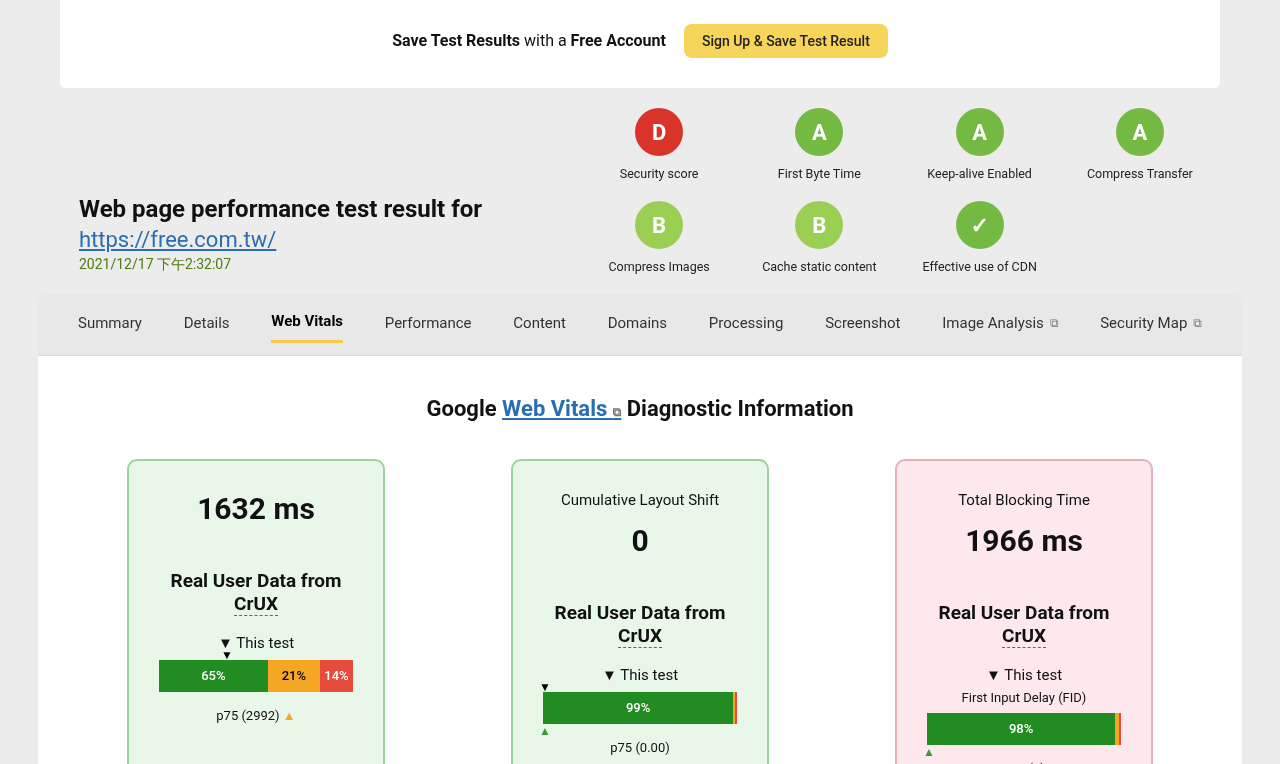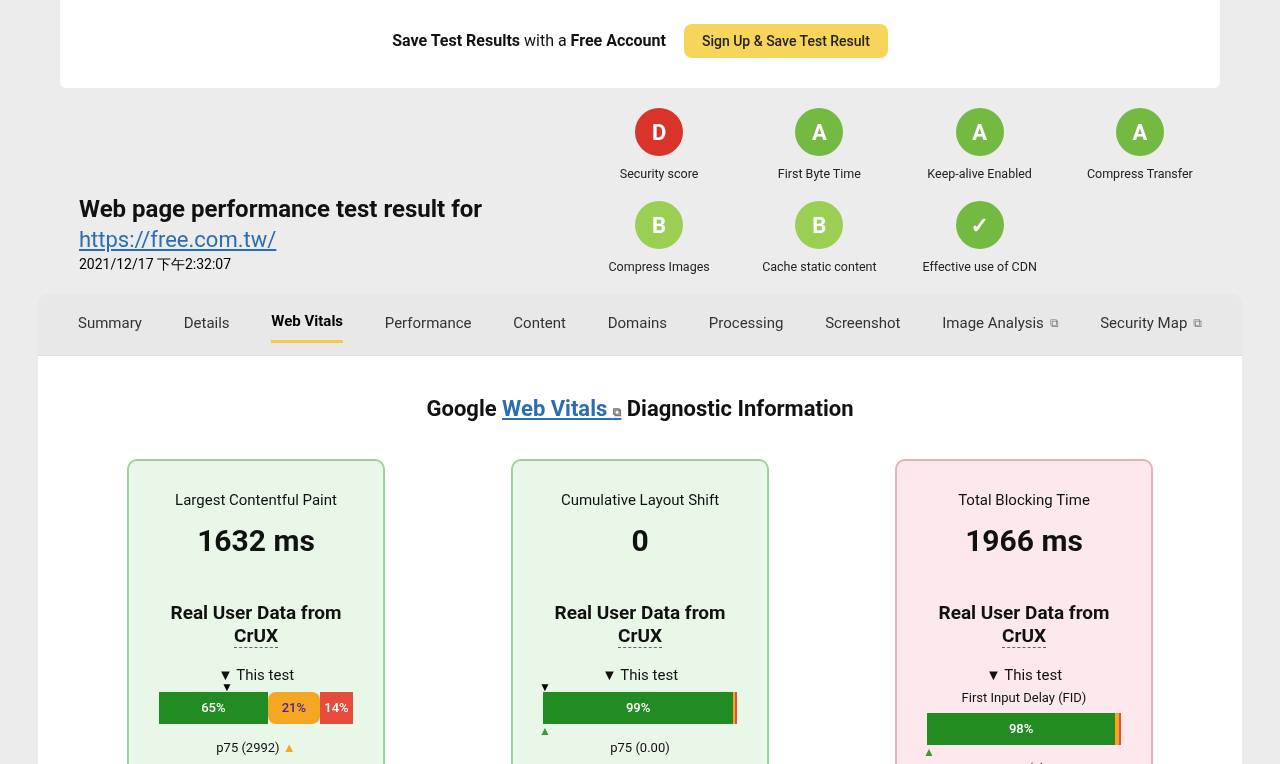--- a/index.html
+++ b/index.html
@@ -35,21 +35,21 @@
     display: flex;
     margin: 20px 60px 20px 79px;
     align-items: flex-end;
   }
   .head-left { flex: 0 0 460px; }
   .head-title { font-size: 24px; font-weight: 700; margin-bottom: 4px; }
   .head-url { font-size: 22px; color: #2a6db4; text-decoration: underline; }
   .head-from { font-size: 14px; margin-top: 16px; }
   .head-from .lbl { font-weight: 700; }
   .head-from .bold { font-weight: 700; }
-  .head-date { font-size: 14px; margin-top: 4px; color: #000000; }
+  .head-date { font-size: 14px; margin-top: 4px; color: #4d7c0f; }
 
   .grades {
     flex: 1;
     display: grid;
     grid-template-columns: repeat(4, 1fr);
     column-gap: 0;
     row-gap: 20px;
     margin-left: 40px;
   }
   .grade-cell { text-align: center; }
@@ -120,21 +120,21 @@
   .metric-name { font-size: 15px; margin-bottom: 14px; }
   .metric-value { font-size: 30px; font-weight: 700; margin-bottom: 44px; }
   .crux-title { font-size: 19px; font-weight: 700; line-height: 1.2; margin-bottom: 18px; }
   .crux-title .crux { border-bottom: 1px dashed #666; }
   .this-test { font-size: 15px; margin-bottom: 6px; }
   .sub-note { font-size: 13px; margin-bottom: 6px; }
   .bar-wrap { position: relative; margin: 8px 16px 0; }
   .bar-track { display:flex; height: 32px; overflow:hidden; }
   .seg { display:inline-flex; align-items:center; justify-content:center; font-size:13px; color:#fff; font-weight:500; }
   .seg.green { background:#228b22; }
-  .seg.orange { background:#f5a623; color:#4c1d95;border-radius:8px; }
+  .seg.orange { background:#f5a623; color:#000000; }
   .seg.red { background:#e64c3c; }
   .seg.orange-thin { background:#f5a623; }
   .seg.red-thin { background:#e64c3c; }
   .marker-top {
     position: absolute;
     top: -12px;
     transform: translateX(-50%);
     font-size: 12px;
     color: #000;
   }
@@ -218,21 +218,20 @@
 
 <div class="content">
   <div class="diag-title">
     <span>Google </span><a href="#" class="wv-link"><span>Web Vitals </span><span class="ext-icon">⧉</span></a>
     <span>Diagnostic Information</span>
   </div>
 
   <div class="cards">
 
     <div class="metric-card">
-      <div class="metric-name">Largest Contentful Paint</div>
       <div class="metric-value">1632 ms</div>
       <div class="crux-title">
         <span>Real User Data from </span><br><span class="crux">CrUX</span>
       </div>
       <div class="this-test">▼ <span>This test</span></div>
       <div class="bar-wrap">
         <div class="marker-top" style="left:35%">▼</div>
         <div class="bar-track">
           <div class="seg green" style="width:56%">65%</div>
           <div class="seg orange" style="width:27%">21%</div>

